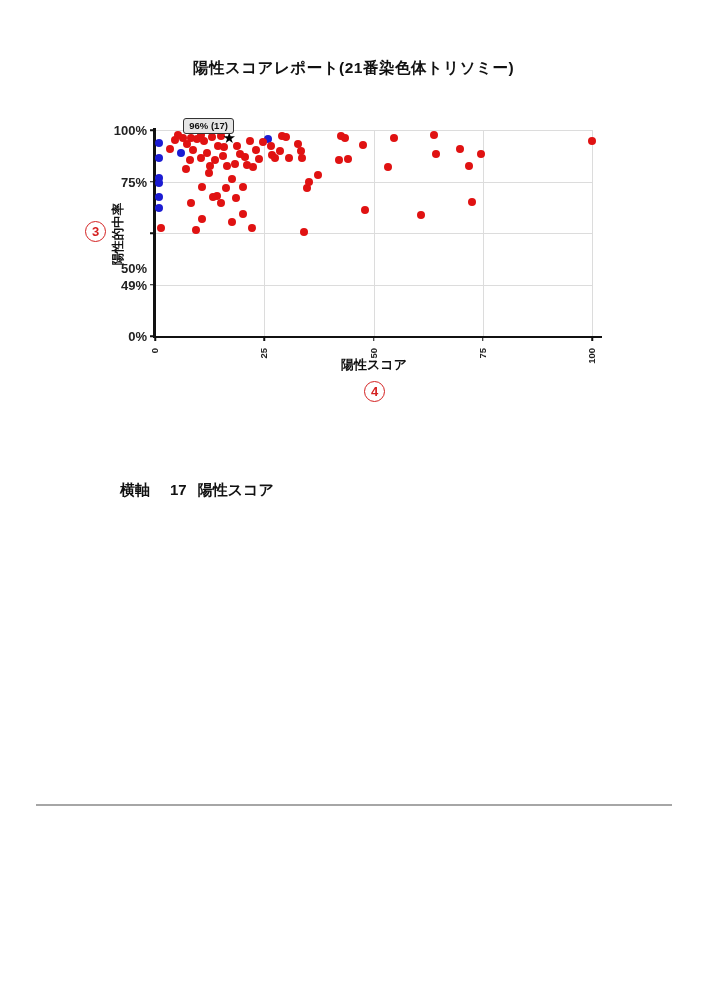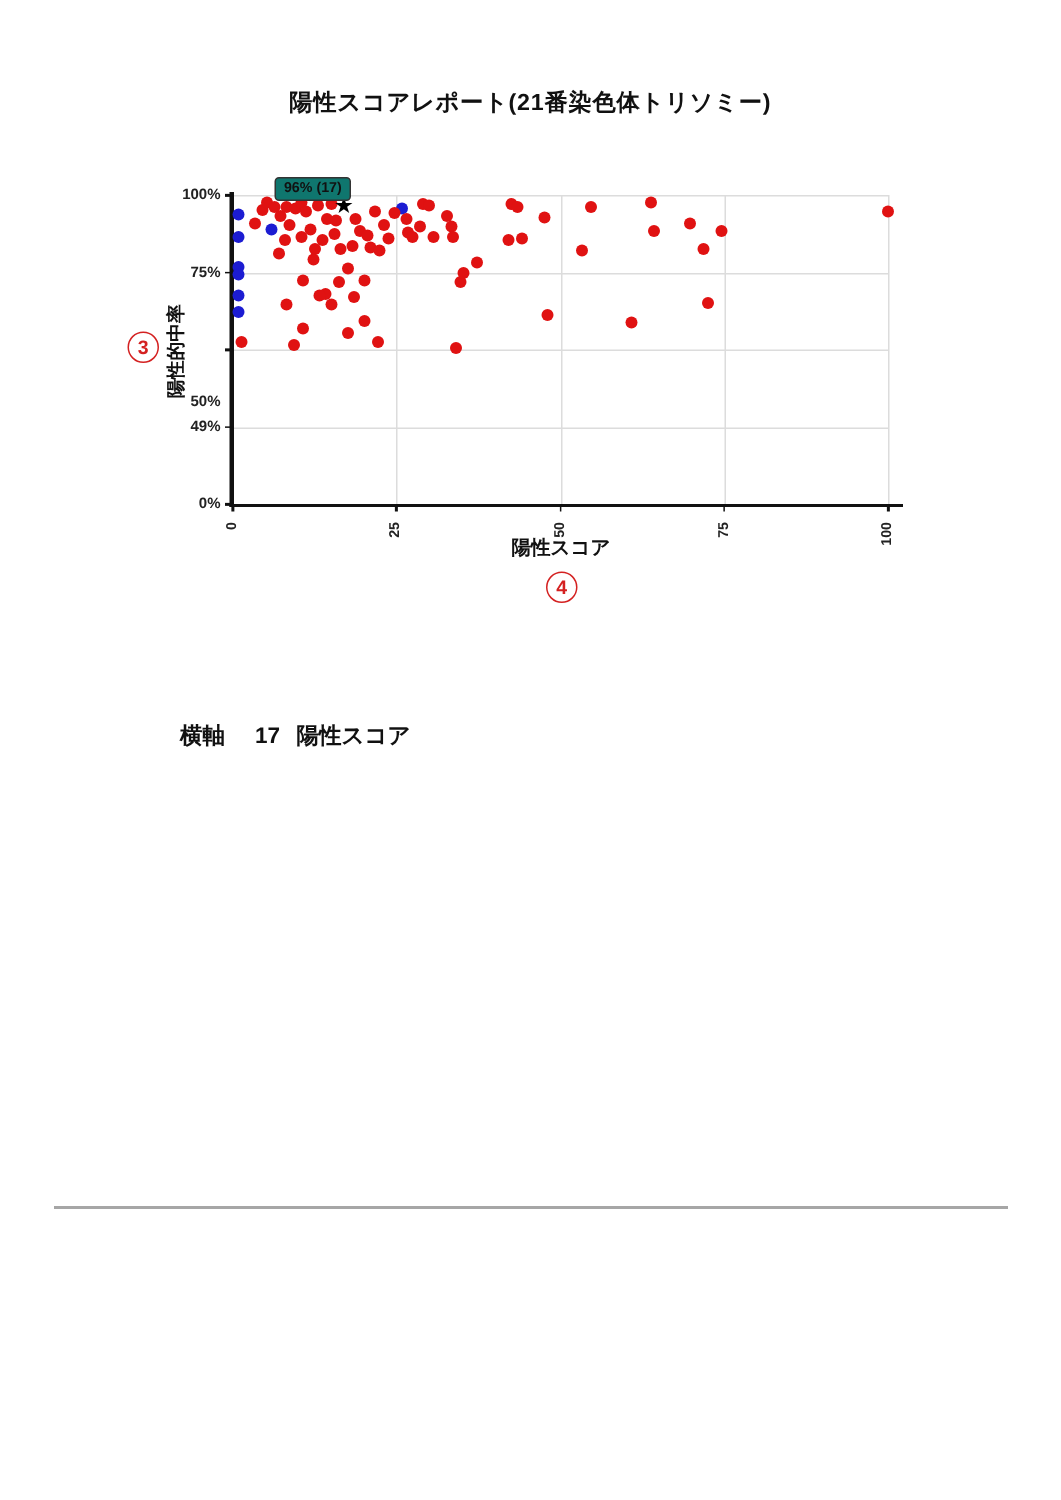--- a/index.html
+++ b/index.html
@@ -13,28 +13,28 @@
   
   .chart-region { position:absolute; left:0; top:0; width:707px; height:410px; }
   .plot { position:absolute; left:155px; top:130px; width:437px; height:206px; }
   .axis-y { position:absolute; left:-2px; top:-2px; bottom:-2px; width:2.5px; background:#111; z-index:2; }
   .axis-x { position:absolute; left:-2px; right:-10px; bottom:-2px; height:2.5px; background:#111; z-index:2; }
   .grid-v { position:absolute; top:0; bottom:0; width:1px; background:#dcdcdc; }
   .grid-h { position:absolute; left:0; right:0; height:1px; background:#dcdcdc; }
   .x-tick-mark { position:absolute; top:100%; width:1.5px; height:5px; background:#111; transform:translateX(-50%); z-index:3; }
   .y-tick-mark { position:absolute; right:100%; width:5px; height:1.5px; background:#111; transform:translateY(-50%); z-index:3; }
   .y-tick-label { position:absolute; right:calc(100% + 8px); transform:translateY(-50%);
-                  font-size:10px; font-weight:600; color:#222; white-space:nowrap; }
+                  font-size:13px; font-weight:600; color:#222; white-space:nowrap; }
   .x-tick-label { position:absolute; top:calc(100% + 6px); width:0; }
   .x-tick-label span { display:inline-block; white-space:nowrap; font-size:9.5px; font-weight:600; color:#222;
                        line-height:10px; transform:rotate(-90deg) translateX(-100%); transform-origin:0 0; margin-left:-5px; }
   .pt { position:absolute; z-index:4; }
   .dot { width:8px; height:8px; border-radius:50%; transform:translate(-50%,-50%); }
   .star { font-size:15px; line-height:15px; transform:translate(-50%,-54%); z-index:5; }
-  .tooltip { position:absolute; background:#0f766e; border:1.5px solid #333; border-radius:3px;
+  .tooltip { position:absolute; background:#e5e5e5; border:1.5px solid #333; border-radius:3px;
              padding:1px 5px 2px 5px; font-size:9.5px; font-weight:600; color:#111; white-space:nowrap; z-index:6; }
   .y-axis-title { position:absolute; left:118px; top:234px; transform:translate(-50%,-50%) rotate(-90deg);
                   font-size:12.5px; font-weight:700; white-space:nowrap; color:#111; }
   .x-axis-title { position:absolute; left:0; top:356px; width:748px; text-align:center;
                   font-size:13px; font-weight:700; color:#111; }
 
   .badge { position:absolute; width:21px; height:21px; border:1.8px solid #d42121; border-radius:50%;
            color:#d42121; font-size:13px; font-weight:700; display:flex; align-items:center; justify-content:center;
            background:transparent; }
   .badge-3 { left:85px; top:221px; }

